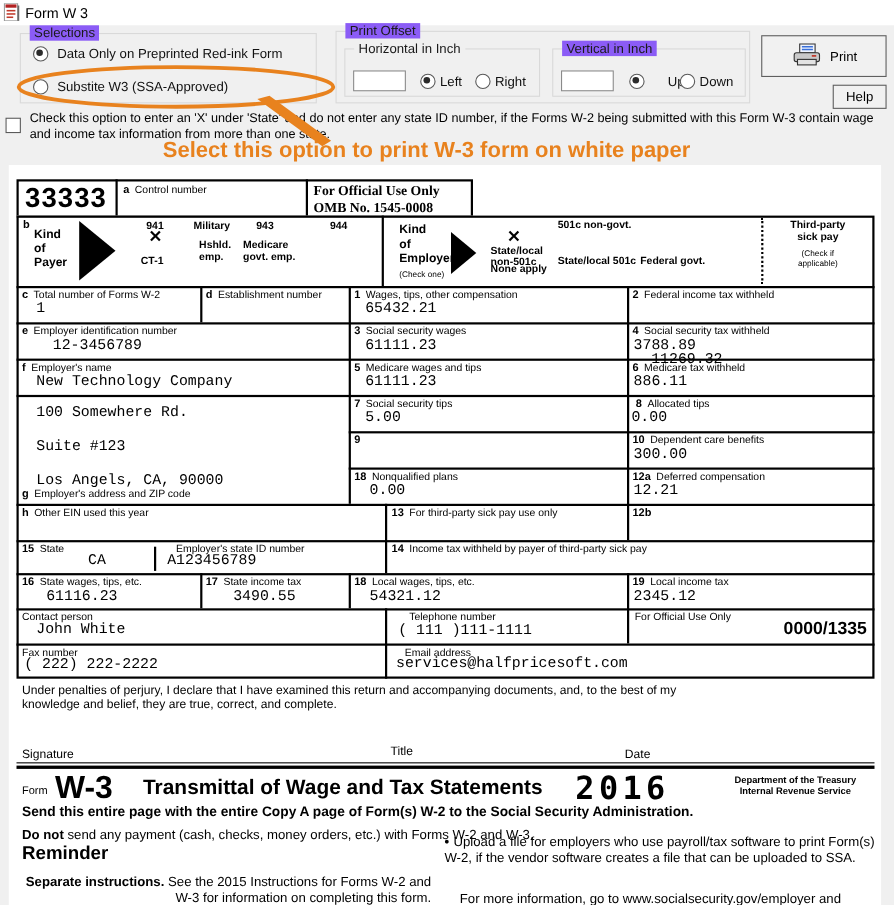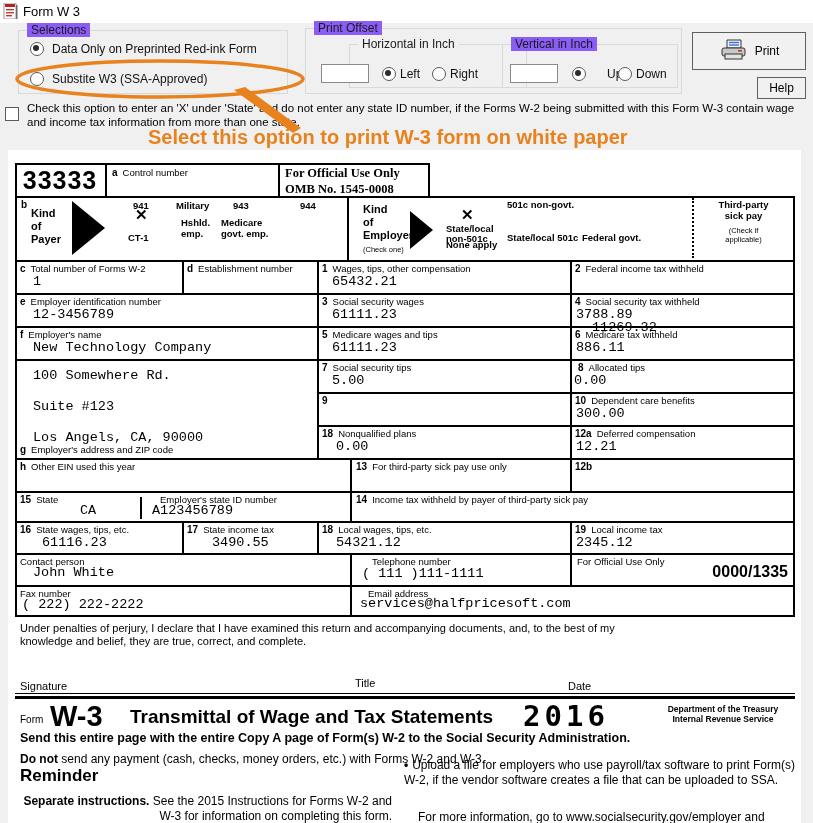--- a/index.html
+++ b/index.html
@@ -61,21 +61,21 @@
   <span class="radio sel" style="left:30px;top:42px;">
       <span class="dot"></span>
     </span>
   <span class="rlabel" style="left:52px;top:42px;">Data Only on Preprinted Red-ink Form</span>
   <span class="radio" style="left:30px;top:72px;"></span>
   <span class="rlabel" style="left:52px;top:72px;">Substite W3 (SSA-Approved)</span>
 
   <div class="abs groupbox" style="left:305px;top:28px;width:375px;height:64px;">
     <span class="gb-label">Print Offset</span>
   </div>
-  <div class="abs groupbox" style="left:313px;top:44px;width:176px;height:42px;margin-left:36px;">
+  <div class="abs groupbox" style="left:313px;top:44px;width:176px;height:42px;">
     <span class="gb-label" style="background:#f0f0f0;">Horizontal in Inch</span>
   </div>
   <input class="textinput" style="left: 321px; top: 64px; width: 48px; height: 19px;" value="">
   <span class="radio sel" style="left:382px;top:67px;">
       <span class="dot"></span>
     </span>
   <span class="rlabel" style="left:400px;top:67px;">Left</span>
   <span class="radio" style="left:432px;top:67px;"></span>
   <span class="rlabel" style="left:450px;top:67px;">Right</span>
   <div class="abs groupbox" style="left:502px;top:44px;width:174px;height:42px;">
@@ -183,21 +183,21 @@
 
   <div class="flabel" style="left:20px;top:263px;"><span class="fnum">c</span><span>Total number of Forms W-2</span></div>
   <div class="fval" style="left:33px;top:274px;">1</div>
   <div class="flabel" style="left:187px;top:263px;"><span class="fnum">d</span><span>Establishment number</span></div>
   <div class="flabel" style="left:322px;top:263px;"><span class="fnum">1</span><span>Wages, tips, other compensation</span></div>
   <div class="fval" style="left:332px;top:274px;">65432.21</div>
   <div class="flabel" style="left:575px;top:263px;"><span class="fnum">2</span><span>Federal income tax withheld</span></div>
   <div class="fval" style="left:592px;top:274px;margin-top:46px;">11269.32</div>
 
   <div class="flabel" style="left:20px;top:296px;"><span class="fnum">e</span><span>Employer identification number</span></div>
-  <div class="fval" style="left:33px;top:307px;">12-3456789</div>
+  <div class="fval" style="left:48px;top:307px;">12-3456789</div>
   <div class="flabel" style="left:322px;top:296px;"><span class="fnum">3</span><span>Social security wages</span></div>
   <div class="fval" style="left:332px;top:307px;">61111.23</div>
   <div class="flabel" style="left:575px;top:296px;"><span class="fnum">4</span><span>Social security tax withheld</span></div>
   <div class="fval" style="left:576px;top:307px;">3788.89</div>
 
   <div class="flabel" style="left:20px;top:329px;"><span class="fnum">f</span><span>Employer's name</span></div>
   <div class="fval" style="left:33px;top:340px;">New Technology Company</div>
   <div class="flabel" style="left:322px;top:329px;"><span class="fnum">5</span><span>Medicare wages and tips</span></div>
   <div class="fval" style="left:332px;top:340px;">61111.23</div>
   <div class="flabel" style="left:575px;top:329px;"><span class="fnum">6</span><span>Medicare tax withheld</span></div>

